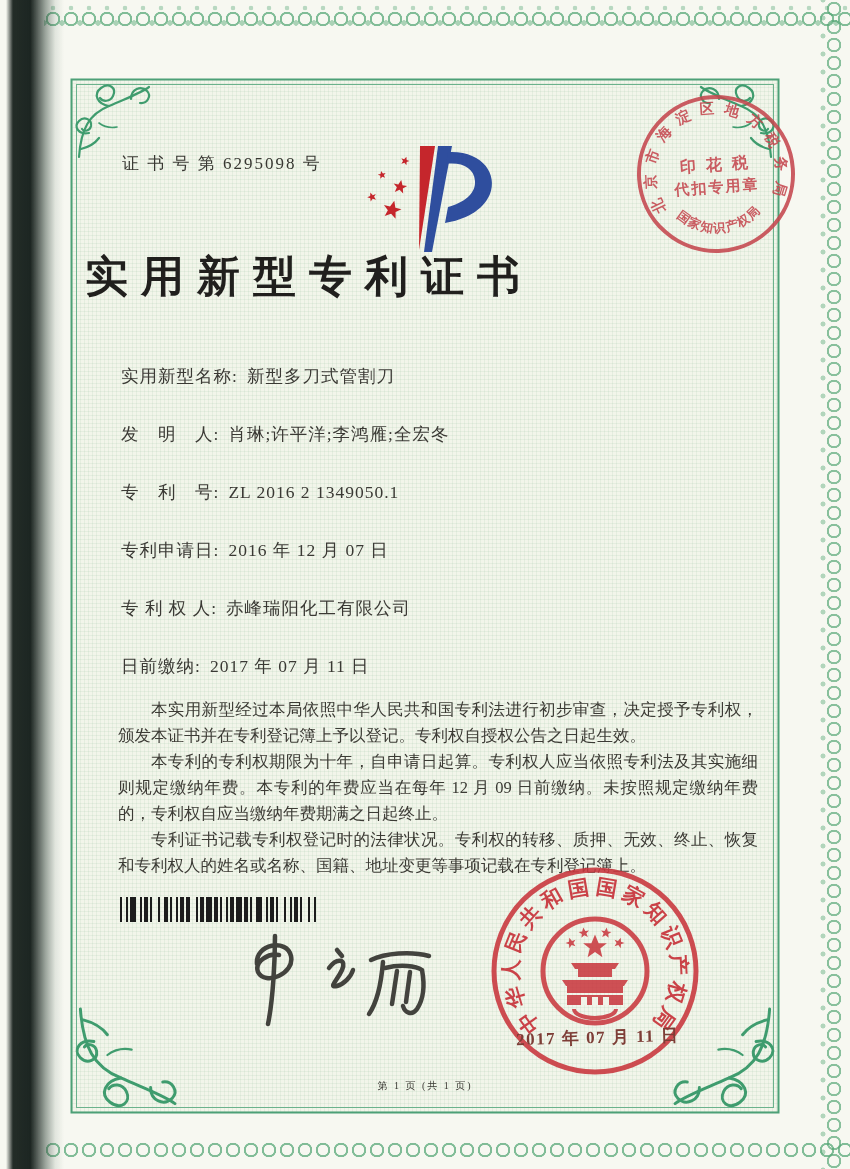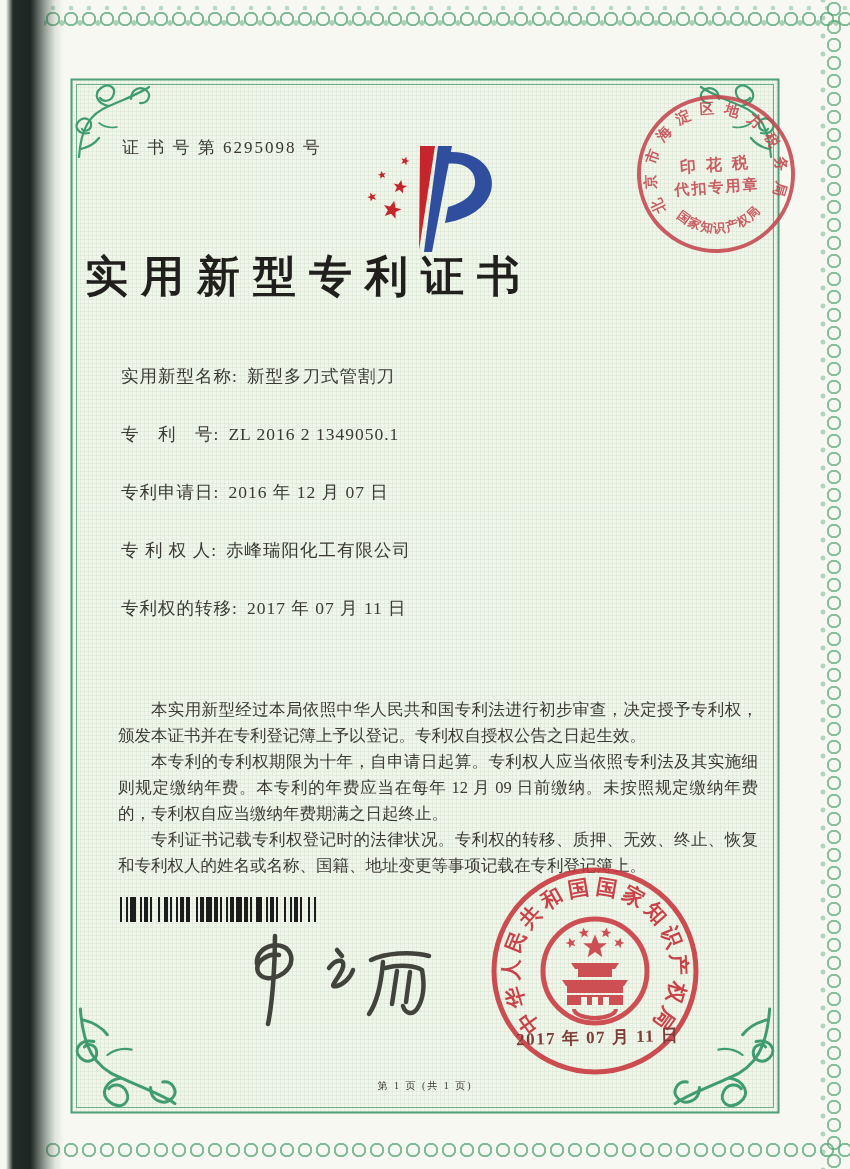--- a/index.html
+++ b/index.html
@@ -46,21 +46,21 @@
   
   .paper{
     position:absolute;left:72px;top:80px;width:706px;height:1032px;
     background-color:#f2f5ea;
     background-image:
       repeating-linear-gradient(0deg, rgba(110,170,125,.10) 0 1px, rgba(0,0,0,0) 1px 4px),
       repeating-linear-gradient(90deg, rgba(110,170,125,.10) 0 1px, rgba(0,0,0,0) 1px 4px);
   }
   .frame{position:absolute;left:70px;top:78px;z-index:3;pointer-events:none;}
 
-  .cert-number{position:absolute;left:122px;top:136px;font-size:17px;letter-spacing:2px;color:#383732;z-index:4;text-align:right;}
+  .cert-number{position:absolute;left:122px;top:152px;font-size:17px;letter-spacing:2px;color:#383732;z-index:4;text-align:right;}
   .logo{position:absolute;left:342px;top:144px;z-index:4;}
   .title{
     position:absolute;left:72px;width:706px;top:248px;z-index:4;
     font-size:43px;font-weight:700;letter-spacing:13px;text-indent:13px;color:#201f1d;
   }
   .fields{position:absolute;left:121px;top:364px;width:600px;z-index:4;}
   .field{height:58px;font-size:17.5px;color:#3a3934;letter-spacing:1px;}
   .fvalue{margin-left:9px;}
   .body-text{
     position:absolute;left:118px;top:697px;width:640px;z-index:4;
@@ -129,30 +129,33 @@
     <path d="M106,8 C140,6 156,30 148,50 C141,67 122,76 103,79 L106,63 C121,59 134,50 133,37 C132,24 120,18 104,20 Z" fill="#2f4e9e"></path>
   </svg>
 
   <div class="title">实用新型专利证书</div>
 
   <div class="fields">
     <div class="field">
       <span>实用新型名称:</span><span class="fvalue">新型多刀式管割刀</span>
     </div>
     <div class="field">
+      <span>发　明　人:</span><span class="fvalue">肖琳;许平洋;李鸿雁;全宏冬</span>
+    </div>
+    <div class="field">
       <span>专　利　号:</span><span class="fvalue">ZL 2016 2 1349050.1</span>
     </div>
     <div class="field">
       <span>专利申请日:</span><span class="fvalue">2016 年 12 月 07 日</span>
     </div>
     <div class="field">
       <span>专 利 权 人:</span><span class="fvalue">赤峰瑞阳化工有限公司</span>
     </div>
     <div class="field">
-      <span>专利权的转移:</span><span class="fvalue">2017 年 07 月 11 日</span>
+      <span>日前缴纳:</span><span class="fvalue">2017 年 07 月 11 日</span>
     </div>
   </div>
 
   <div class="body-text">
     <p>本实用新型经过本局依照中华人民共和国专利法进行初步审查，决定授予专利权，颁发本证书并在专利登记簿上予以登记。专利权自授权公告之日起生效。</p>
     <p>本专利的专利权期限为十年，自申请日起算。专利权人应当依照专利法及其实施细则规定缴纳年费。本专利的年费应当在每年 12 月 09 日前缴纳。未按照规定缴纳年费的，专利权自应当缴纳年费期满之日起终止。</p>
     <p>专利证书记载专利权登记时的法律状况。专利权的转移、质押、无效、终止、恢复和专利权人的姓名或名称、国籍、地址变更等事项记载在专利登记簿上。</p>
   </div>
 
   <div class="barcode">

